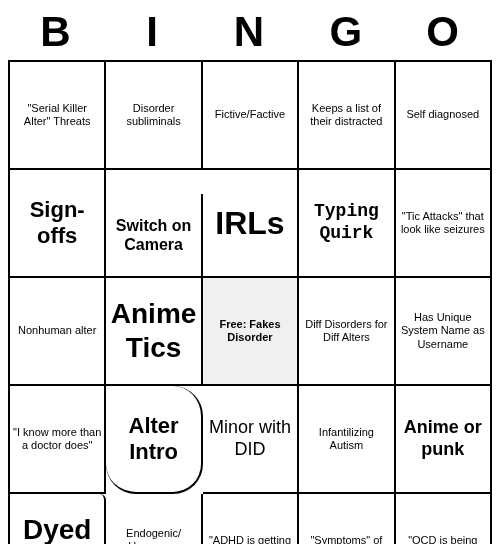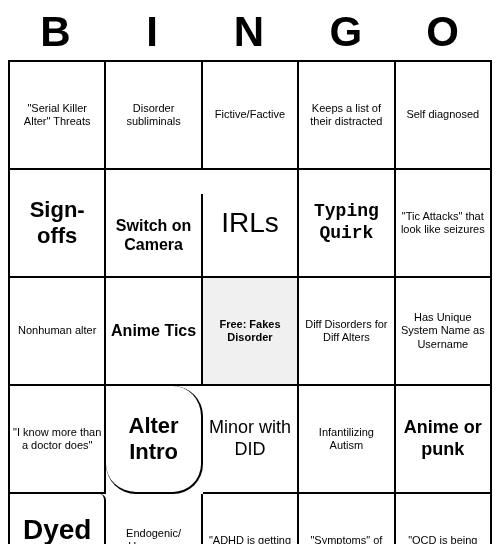--- a/index.html
+++ b/index.html
@@ -77,33 +77,33 @@
     </div>
     <div class="cell">
       <span>Self diagnosed</span>
     </div>
     <div class="cell" style="font-size: 22px; font-weight: bold;">
       <span>Sign-offs</span>
     </div>
     <div class="cell" style="font-size: 16px; font-weight: bold; margin-top: 24px;">
       <span>Switch on Camera</span>
     </div>
-    <div class="cell" style="font-size: 28px; font-weight: normal;">
+    <div class="cell" style="font-size: 32px; font-weight: bold;">
       <span>IRLs</span>
     </div>
     <div class="cell" style="font-size: 18px; font-weight: bold; font-family: Liberation Mono, monospace;">
       <span>Typing Quirk</span>
     </div>
     <div class="cell">
       <span>"Tic Attacks" that look like seizures</span>
     </div>
     <div class="cell">
       <span>Nonhuman alter</span>
     </div>
-    <div class="cell" style="font-size: 16px; font-weight: bold;">
+    <div class="cell" style="font-size: 28px; font-weight: bold;">
       <span>Anime Tics</span>
     </div>
     <div class="cell" style="background-color: rgb(240, 240, 240); font-weight: bold;">
       <span>Free: Fakes Disorder</span>
     </div>
     <div class="cell">
       <span>Diff Disorders for Diff Alters</span>
     </div>
     <div class="cell">
       <span>Has Unique System Name as Username</span>

